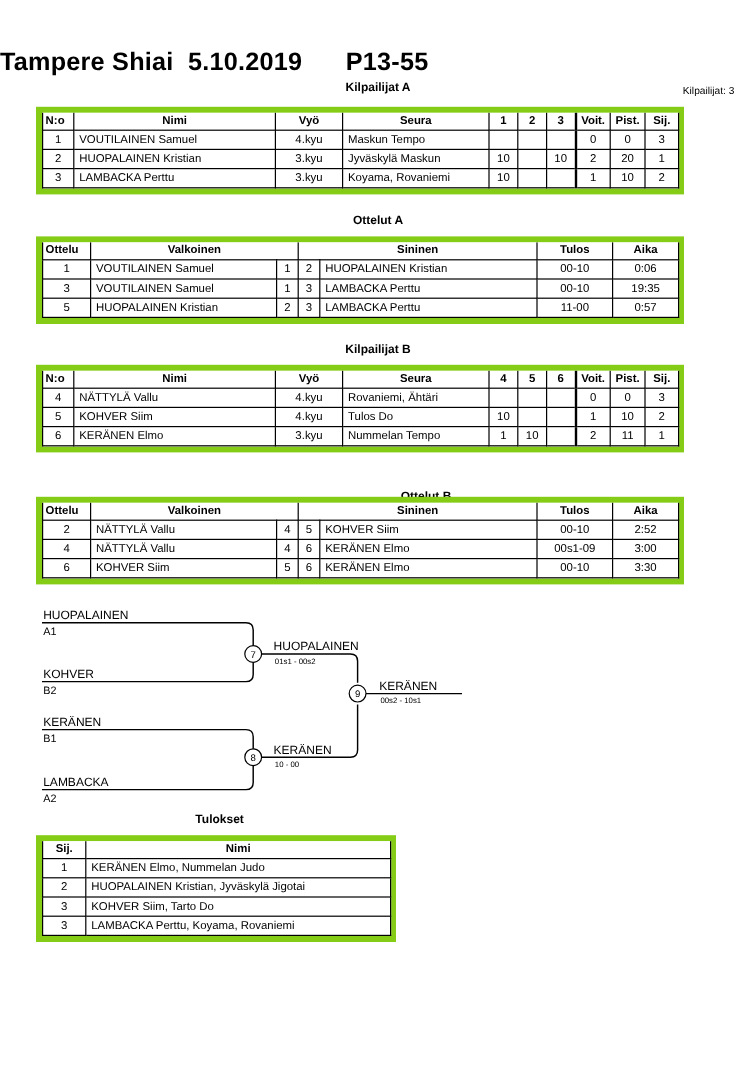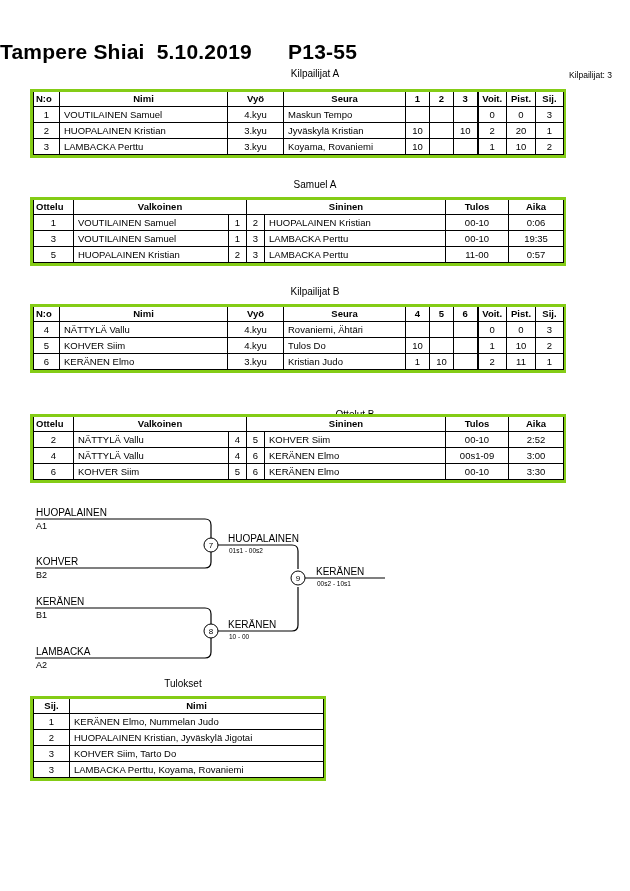--- a/index.html
+++ b/index.html
@@ -38,21 +38,21 @@
     white-space: pre;
   }
 
   
   .section-caption {
     position: absolute;
     left: 0;
     width: 630px;
     text-align: center;
     font-size: 10px;
-    font-weight: normal;
+    font-weight: bold;
   }
 
   
   table.grid {
     position: absolute;
     border-collapse: collapse;
     table-layout: fixed;
     font-size: 9.5px;
     background: #fff;
   }
@@ -70,21 +70,21 @@
     height: 14px;
     line-height: 14px;
   }
   table.grid td.c { text-align: center; }
   table.grid td.l { text-align: left; padding-left: 4px; }
   table.grid th.l { text-align: left; padding-left: 2px; }
 
   
   .tablewrap {
     position: absolute;
-    border: 3px solid #84cc16;
+    border: 5px solid #84cc16;
     box-sizing: content-box;
     background: #fff;
   }
   .tablewrap > table.grid {
     position: static;
     border-collapse: collapse;
   }
   .tablewrap > table.grid tr:first-child th { border-top: none; }
 
   
@@ -175,21 +175,21 @@
     <td class="c"></td>
     <td class="c"></td>
     <td class="c groupstart">0</td>
     <td class="c">0</td>
     <td class="c">3</td>
   </tr>
   <tr>
     <td class="c">2</td>
     <td class="l">HUOPALAINEN Kristian</td>
     <td class="c">3.kyu</td>
-    <td class="l">Jyväskylä Kristian</td>
+    <td class="l">Jyväskylä Maskun</td>
     <td class="c">10</td>
     <td class="c"></td>
     <td class="c">10</td>
     <td class="c groupstart">2</td>
     <td class="c">20</td>
     <td class="c">1</td>
   </tr>
   <tr>
     <td class="c">3</td>
     <td class="l">LAMBACKA Perttu</td>
@@ -199,21 +199,21 @@
     <td class="c"></td>
     <td class="c"></td>
     <td class="c groupstart">1</td>
     <td class="c">10</td>
     <td class="c">2</td>
   </tr>
 </tbody>
     </table>
 </div>
 
-<div class="section-caption" style="top:179px;">Samuel A</div>
+<div class="section-caption" style="top:179px;">Ottelut A</div>
 
 <div class="tablewrap" style="left:30px; top:197px; width:530px;">
 <table class="grid" style="width:530px;">
   <colgroup>
     <col style="width:40px">
         <col style="width:155px">
         <col style="width:18px">
         <col style="width:18px">
     <col style="width:181px">
         <col style="width:63px">
@@ -308,21 +308,21 @@
     <td class="c"></td>
     <td class="c"></td>
     <td class="c groupstart">1</td>
     <td class="c">10</td>
     <td class="c">2</td>
   </tr>
   <tr>
     <td class="c">6</td>
     <td class="l">KERÄNEN Elmo</td>
     <td class="c">3.kyu</td>
-    <td class="l">Kristian Judo</td>
+    <td class="l">Nummelan Tempo</td>
     <td class="c">1</td>
     <td class="c">10</td>
     <td class="c"></td>
     <td class="c groupstart">2</td>
     <td class="c">11</td>
     <td class="c">1</td>
   </tr>
 </tbody>
     </table>
 </div>

